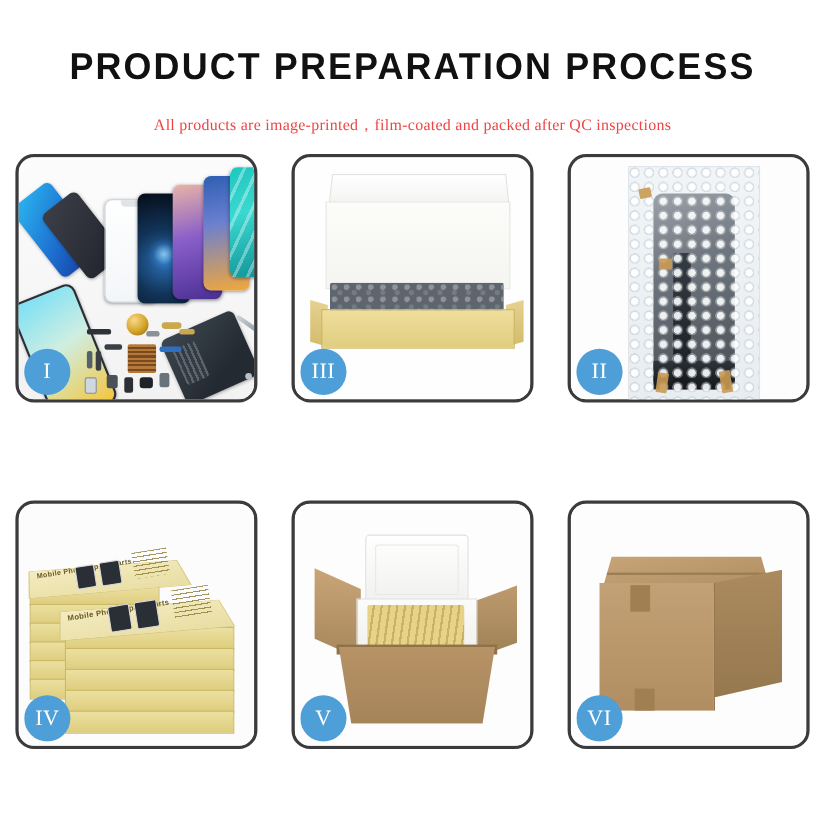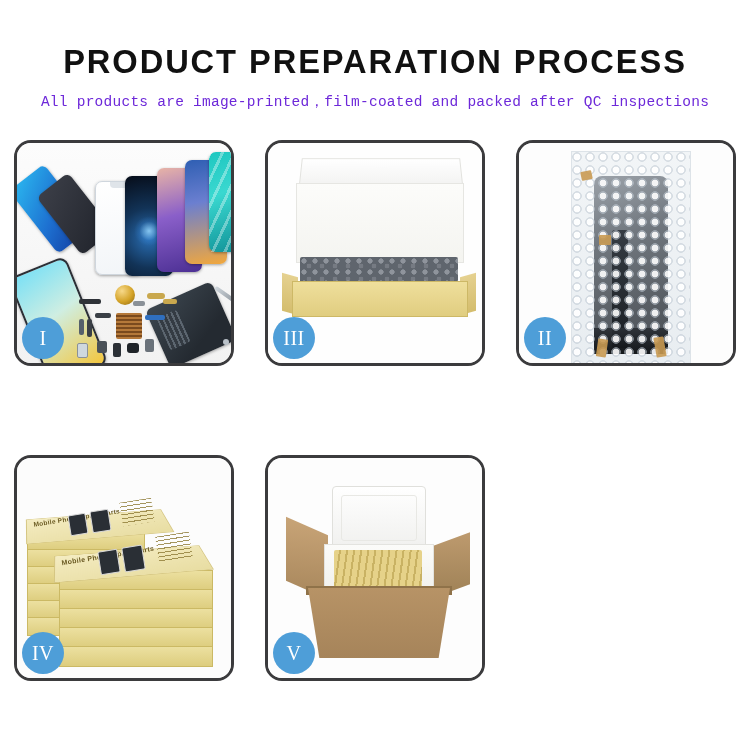--- a/index.html
+++ b/index.html
@@ -22,27 +22,27 @@
     padding-top: 44px;
     font-family: "Liberation Sans", sans-serif;
     font-size: 34px;
     font-weight: 700;
     letter-spacing: 2.0px;
     color: #111111;
     line-height: 1.0;
     transform: scaleX(0.96);
   }
   .subtitle {
-    margin: 0;
+    margin: 12px;
     padding-top: 14px;
-    font-family: Liberation Mono, monospace;
+    font-family: Liberation Serif, serif;
     font-size: 14.5px;
     font-weight: 400;
     letter-spacing: 0.25px;
-    color: #6d28d9;
+    color: #ef4444;
   }
 
   
   .grid {
     position: absolute;
     left: 14px;
     top: 140px;
     width: 722px;
     display: grid;
     grid-template-columns: repeat(3, 220px);
@@ -467,15 +467,25 @@
         <div class="flap-l"></div>
         <div class="flap-r"></div>
         <div class="foam-body"></div>
         <div class="goldbars"></div>
         <div class="carton-rim"></div>
         <div class="carton-front"></div>
       </div>
       <div class="badge">V</div>
     </div>
 
+    <div class="panel">
+      <div class="panel-stage p6-bg">
+        <div class="c6-top"></div>
+        <div class="c6-side"></div>
+        <div class="c6-front"></div>
+        <div class="c6-tape c6-tape1"></div>
+        <div class="c6-tape c6-tape2"></div>
+      </div>
+      <div class="badge">VI</div>
+    </div>
 
   </div>
 </div>
 
 </body></html>

